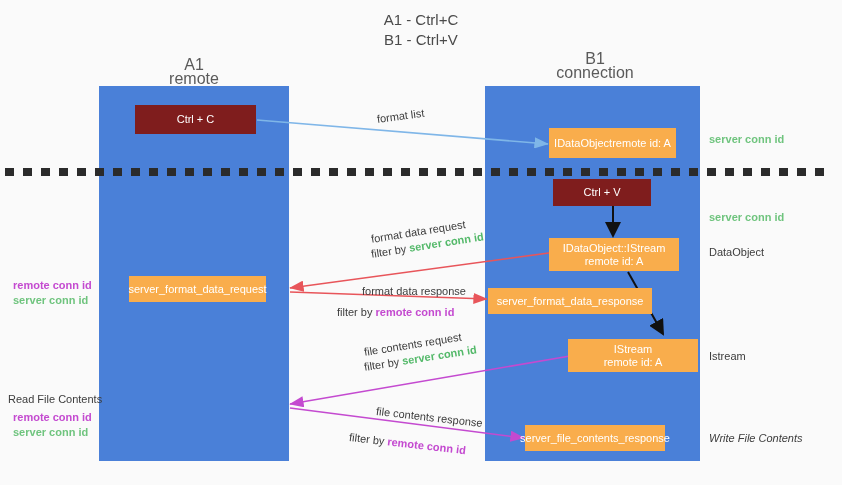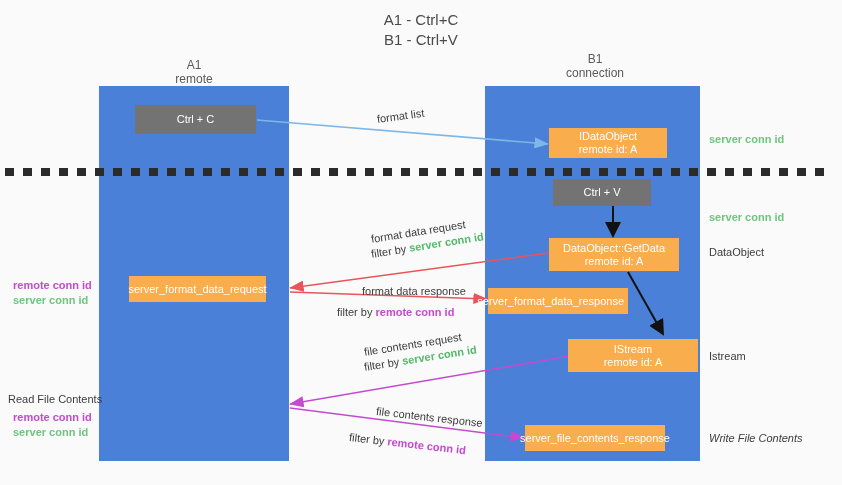--- a/index.html
+++ b/index.html
@@ -16,35 +16,35 @@
   svg.layer{position:absolute;left:0;top:0;width:842px;height:485px;overflow:visible;}
 
   
   .title{
     left:0;top:10px;width:842px;text-align:center;
     font-size:15px;line-height:20px;color:#4a4a4a;
   }
 
   
   .col-head{
-    text-align:center;font-size:12px;line-height:14px;color:#5a5a5a;
+    text-align:center;font-size:16px;line-height:14px;color:#5a5a5a;
   }
   .col-head .l1{display:block;}
   .col-head .l2{display:block;}
 
   
   .lane{background:#4a80d8;}
 
   
   .box{
     display:flex;align-items:center;justify-content:center;
     text-align:center;color:#ffffff;font-size:11px;line-height:13px;
     box-sizing:border-box;padding:2px 4px;
   }
-  .box.green{background:#737373;text-align:right;}
+  .box.green{background:#7f1d1d;text-align:right;}
   .box.orange{background:#f9ad4c;}
   .box .two-line{display:block;}
 
   
   .elabel{
     font-size:11px;line-height:14px;color:#3c3c3c;white-space:nowrap;
   }
   .elabel.rot-n7{transform:rotate(-7.5deg);transform-origin:left top;}
   .elabel.rot-n9{transform:rotate(-9deg);transform-origin:left top;}
   .elabel.rot-p7{transform:rotate(6.5deg);transform-origin:left top;}
@@ -110,44 +110,44 @@
 
     <line x1="290" y1="408" x2="524" y2="438" stroke="#c44ad0" stroke-width="1.6" marker-end="url(#ah-mag)"></line>
 
     <line x1="5" y1="172" x2="830" y2="172" stroke="#2b2b2b" stroke-width="8" stroke-dasharray="9 9"></line>
   </svg>
 
   <div class="abs box green" style="left:135px;top:105px;width:121px;height:29px;">
     <span>Ctrl + C</span>
   </div>
 
-  <div class="abs box orange" style="left:549px;top:128px;width:118px;height:30px;flex-direction:column;">
+  <div class="abs box orange" style="left:549px;top:128px;width:127px;height:30px;flex-direction:row;">
     <span class="two-line">IDataObject</span>
     <span class="two-line">remote id: A</span>
   </div>
 
   <div class="abs box green" style="left:553px;top:179px;width:98px;height:27px;">
     <span>Ctrl + V</span>
   </div>
 
   <div class="abs box orange" style="left:549px;top:238px;width:130px;height:33px;flex-direction:column;">
-    <span class="two-line">DataObject::GetData</span>
+    <span class="two-line">IDataObject::IStream</span>
     <span class="two-line">remote id: A</span>
   </div>
 
   <div class="abs box orange" style="left:568px;top:339px;width:130px;height:33px;flex-direction:column;">
     <span class="two-line">IStream</span>
     <span class="two-line">remote id: A</span>
   </div>
 
   <div class="abs box orange" style="left:129px;top:276px;width:137px;height:26px;">
     <span>server_format_data_request</span>
   </div>
 
-  <div class="abs box orange" style="left:488px;top:288px;width:140px;height:26px;justify-content:flex-end;">
+  <div class="abs box orange" style="left:488px;top:288px;width:164px;height:26px;">
     <span>server_format_data_response</span>
   </div>
 
 
   <div class="abs box orange" style="left:525px;top:425px;width:140px;height:26px;">
     <span>server_file_contents_response</span>
   </div>
 
   <div class="abs elabel rot-n7" style="left:376px;top:112px;">
     <span>format list</span>

